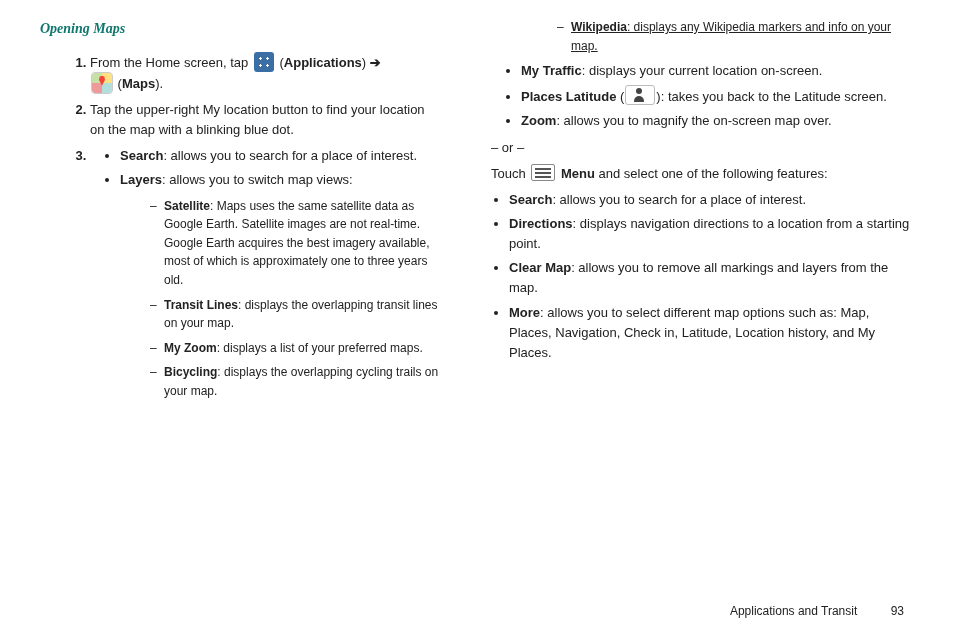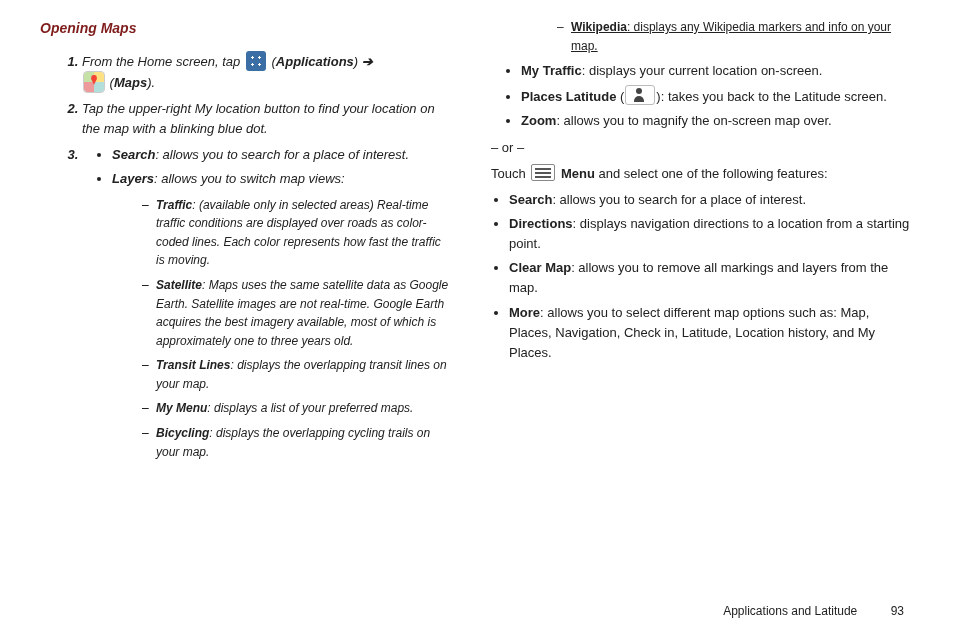--- a/index.html
+++ b/index.html
@@ -20,30 +20,30 @@
   }
   .col {
     width: 50%;
     box-sizing: border-box;
     font-size: 13px;
     line-height: 1.55;
   }
   .col.left { padding-right: 24px; }
   .col.right { padding-left: 10px; }
   .section-title {
-    color: #7f1d1d;
+    color: #0f766e;
     font-weight: bold;
     font-style: italic;
     font-size: 14px;
     margin-bottom: 11px;
+    font-family: Liberation Serif, serif;
   }
   ol.steps {
-    margin: 4px;
+    margin: 12px;
     padding-left: 38px;
-    font-style: italic;
   }
   ol.steps > li {
     font-weight: bold;
     margin-bottom: 6px;
   }
   ol.steps > li > .step-body {
     font-weight: normal;
   }
   ul.bullets {
     list-style: disc;
@@ -194,24 +194,23 @@
       <li>
 
         <ul class="bullets narrow" style="font-weight:normal;">
           <li>
             <span class="b">Search</span><span>: allows you to search for a place of interest.</span>
           </li>
           <li>
             <span class="b">Layers</span><span>: allows you to switch map views:</span>
 
             <ul class="dashes">
-              <li><span class="b">Traffic</span><span>: (available only in selected areas) Real-time traffic conditions are displayed over roads as color-coded lines. Each color represents how fast the traffic is moving.</span></li>
               <li><span class="b">Satellite</span><span>: Maps uses the same satellite data as Google Earth. Satellite images are not real-time. Google Earth acquires the best imagery available, most of which is approximately one to three years old.</span></li>
               <li><span class="b">Transit Lines</span><span>: displays the overlapping transit lines on your map.</span></li>
-              <li><span class="b">My Menu</span><span>: displays a list of your preferred maps.</span></li>
+              <li><span class="b">My Zoom</span><span>: displays a list of your preferred maps.</span></li>
               <li><span class="b">Bicycling</span><span>: displays the overlapping cycling trails on your map.</span></li>
             </ul>
           </li>
         </ul>
       </li>
     </ol>
   </div>
 
   <div class="col right">
 
@@ -238,15 +237,15 @@
     <ul class="bullets compact narrow" style="padding-left:22px;">
       <li><span class="b">Search</span><span>: allows you to search for a place of interest.</span></li>
       <li><span class="b">Directions</span><span>: displays navigation directions to a location from a starting point.</span></li>
       <li><span class="b">Clear Map</span><span>: allows you to remove all markings and layers from the map.</span></li>
       <li><span class="b">More</span><span>: allows you to select different map options such as: Map, Places, Navigation, Check in, Latitude, Location history, and My Places.</span></li>
     </ul>
   </div>
 </div>
 
 <div class="footer">
-  <span>Applications and Latitude</span>
+  <span>Applications and Transit</span>
   <span class="pg">93</span>
 </div>
 
 </body></html>

